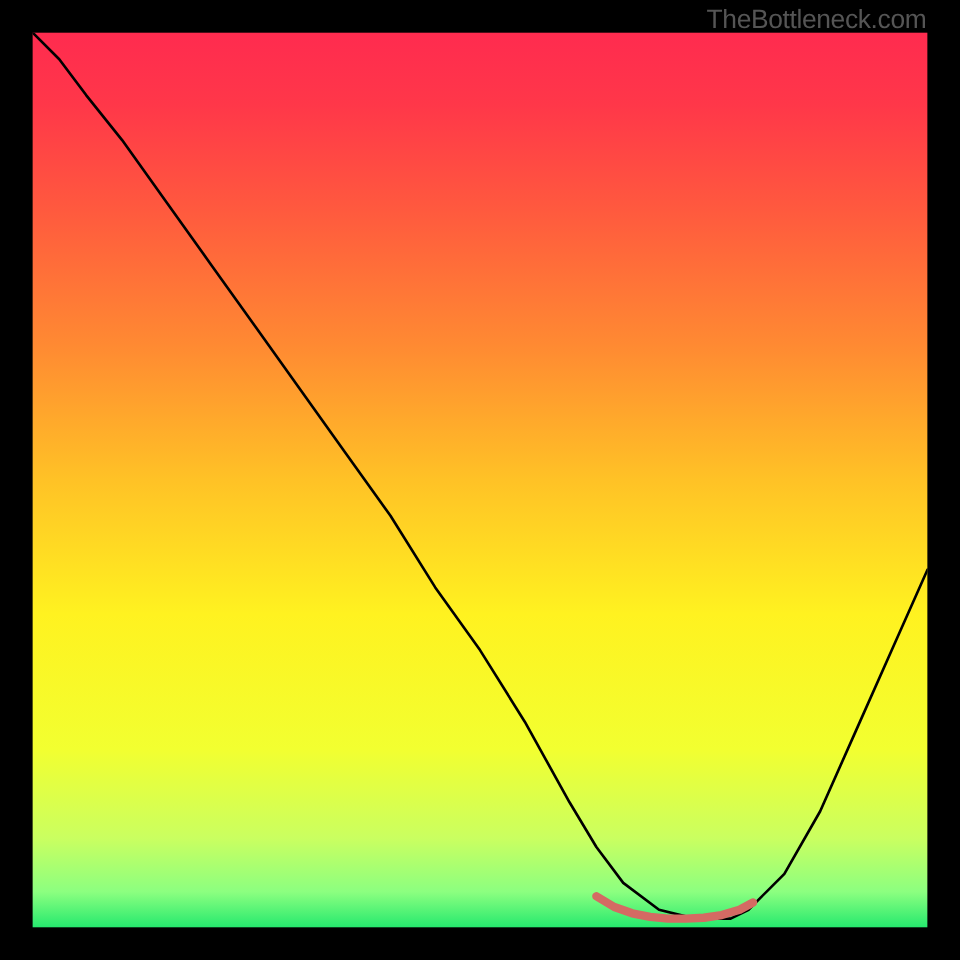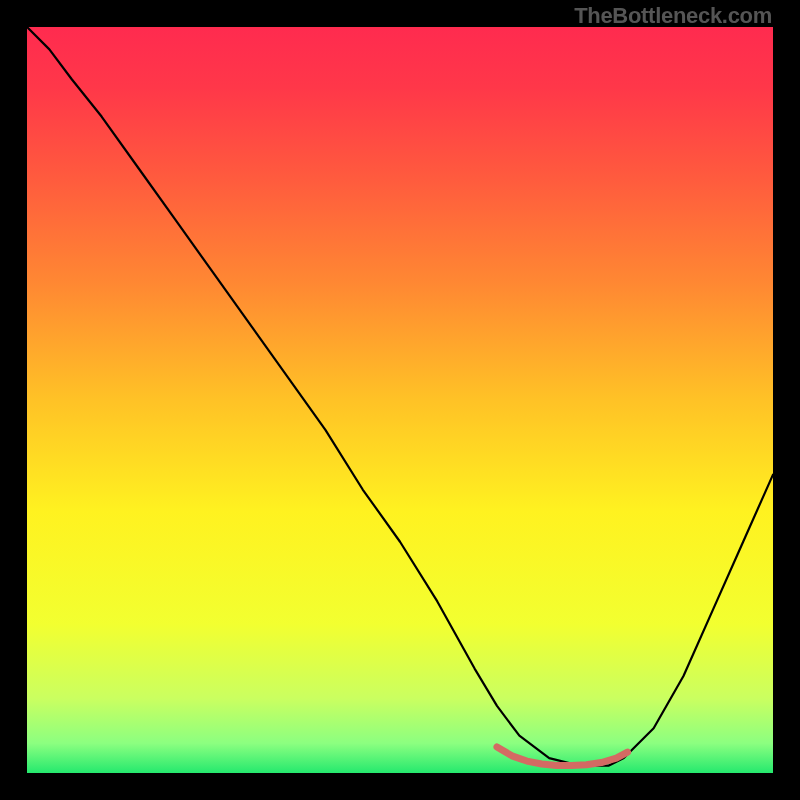--- a/index.html
+++ b/index.html
@@ -23,21 +23,21 @@
     width: 746px;
     height: 746px;
   }
   .watermark {
     position: absolute;
     top: 3px;
     right: 28px;
     color: #555;
     font-family: Arial, Helvetica, sans-serif;
     font-size: 22px;
-    font-weight: 700;
+    font-weight: 400;
     letter-spacing: -0.3px;
     z-index: 10;
   }
   svg {
     display: block;
   }
 </style>
 </head>
 <body>
 

